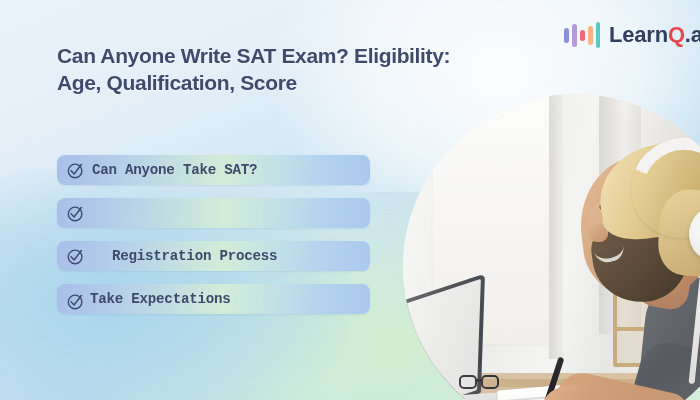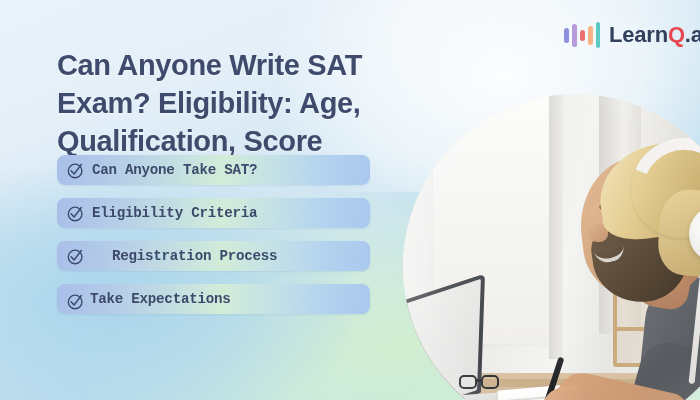--- a/index.html
+++ b/index.html
@@ -102,21 +102,21 @@
     white-space: nowrap;
   }
   .logo-text .q { color: #e7484f; }
 
   
   .headline {
     position: absolute;
     left: 57px;
     top: 28px;
     width: 400px;
-    font-size: 29px;
+    font-size: 21px;
     line-height: 1.30;
     font-weight: 800;
     color: #3f4b6d;
     letter-spacing: -0.35px;
     text-shadow: 0 1px 2px rgba(255,255,255,0.55);
   }
 
   
   .checklist {
     position: absolute;
@@ -589,21 +589,20 @@
         <path d="M6.4 12.4 L10.2 16.4 L19.4 4.4" fill="none" stroke="#3d4a6b" stroke-width="1.9" stroke-linecap="round" stroke-linejoin="round"></path>
       </svg>
       <span class="pill-label">Can Anyone Take SAT?</span>
     </div>
 
     <div class="pill r2">
       <svg class="check-icon" viewBox="0 0 24 24">
         <circle cx="11.5" cy="12.6" r="8.6" fill="none" stroke="#3d4a6b" stroke-width="1.7"></circle>
         <path d="M6.4 12.4 L10.2 16.4 L19.4 4.4" fill="none" stroke="#3d4a6b" stroke-width="1.9" stroke-linecap="round" stroke-linejoin="round"></path>
       </svg>
-      <span class="pill-label">Eligibility Criteria</span>
     </div>
 
     <div class="pill r3">
       <svg class="check-icon" viewBox="0 0 24 24">
         <circle cx="11.5" cy="12.6" r="8.6" fill="none" stroke="#3d4a6b" stroke-width="1.7"></circle>
         <path d="M6.4 12.4 L10.2 16.4 L19.4 4.4" fill="none" stroke="#3d4a6b" stroke-width="1.9" stroke-linecap="round" stroke-linejoin="round"></path>
       </svg>
       <span class="pill-label">Registration Process</span>
     </div>
 

